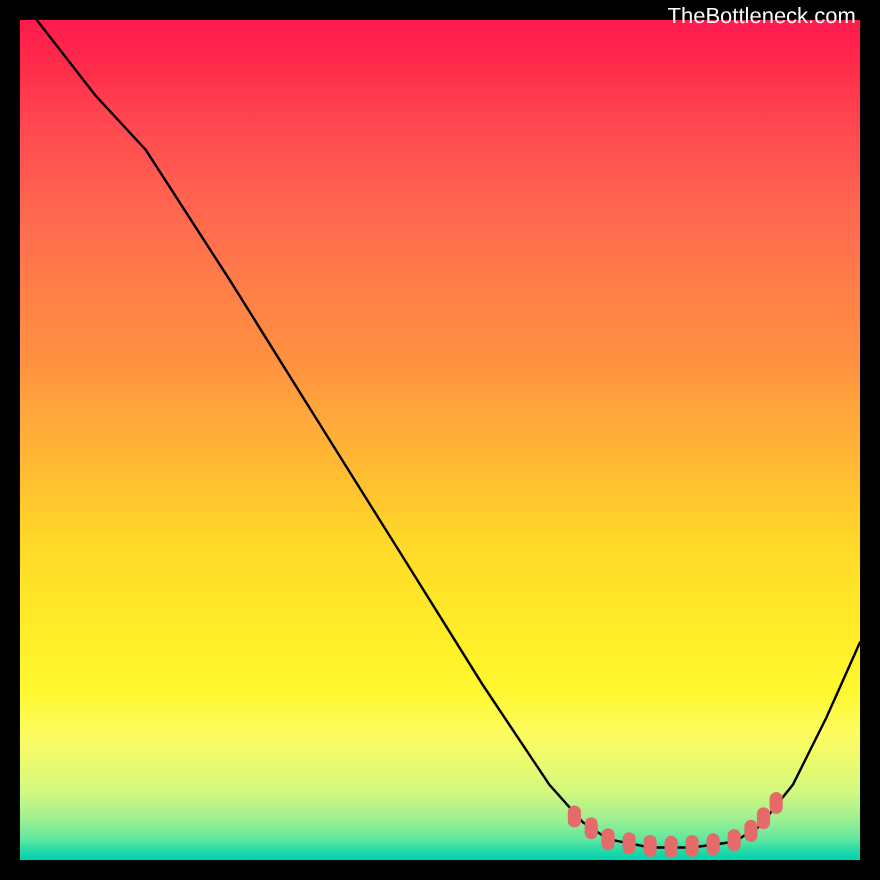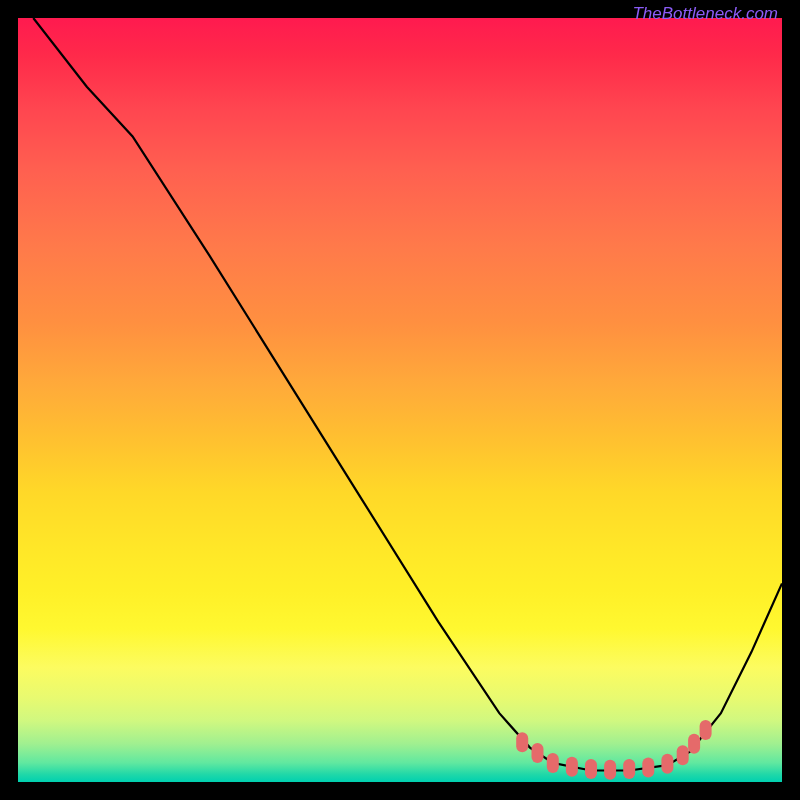--- a/index.html
+++ b/index.html
@@ -44,25 +44,24 @@
         #a0f090 95%,
         #60e8a0 97.5%,
         #20d8a8 99%,
         #00d0b0 100%
       );
     }
     .watermark {
       position: absolute;
       top: 4px;
       right: 22px;
-      color: #8b5cf6;
-      font-size: 17px;
+      color: #ffffff;
+      font-size: 20px;
       font-weight: 500;
       z-index: 10;
-      font-style: italic;
     }
     .curve-svg {
       position: absolute;
       top: 18px;
       left: 18px;
       width: 764px;
       height: 764px;
       z-index: 5;
     }
   </style>

